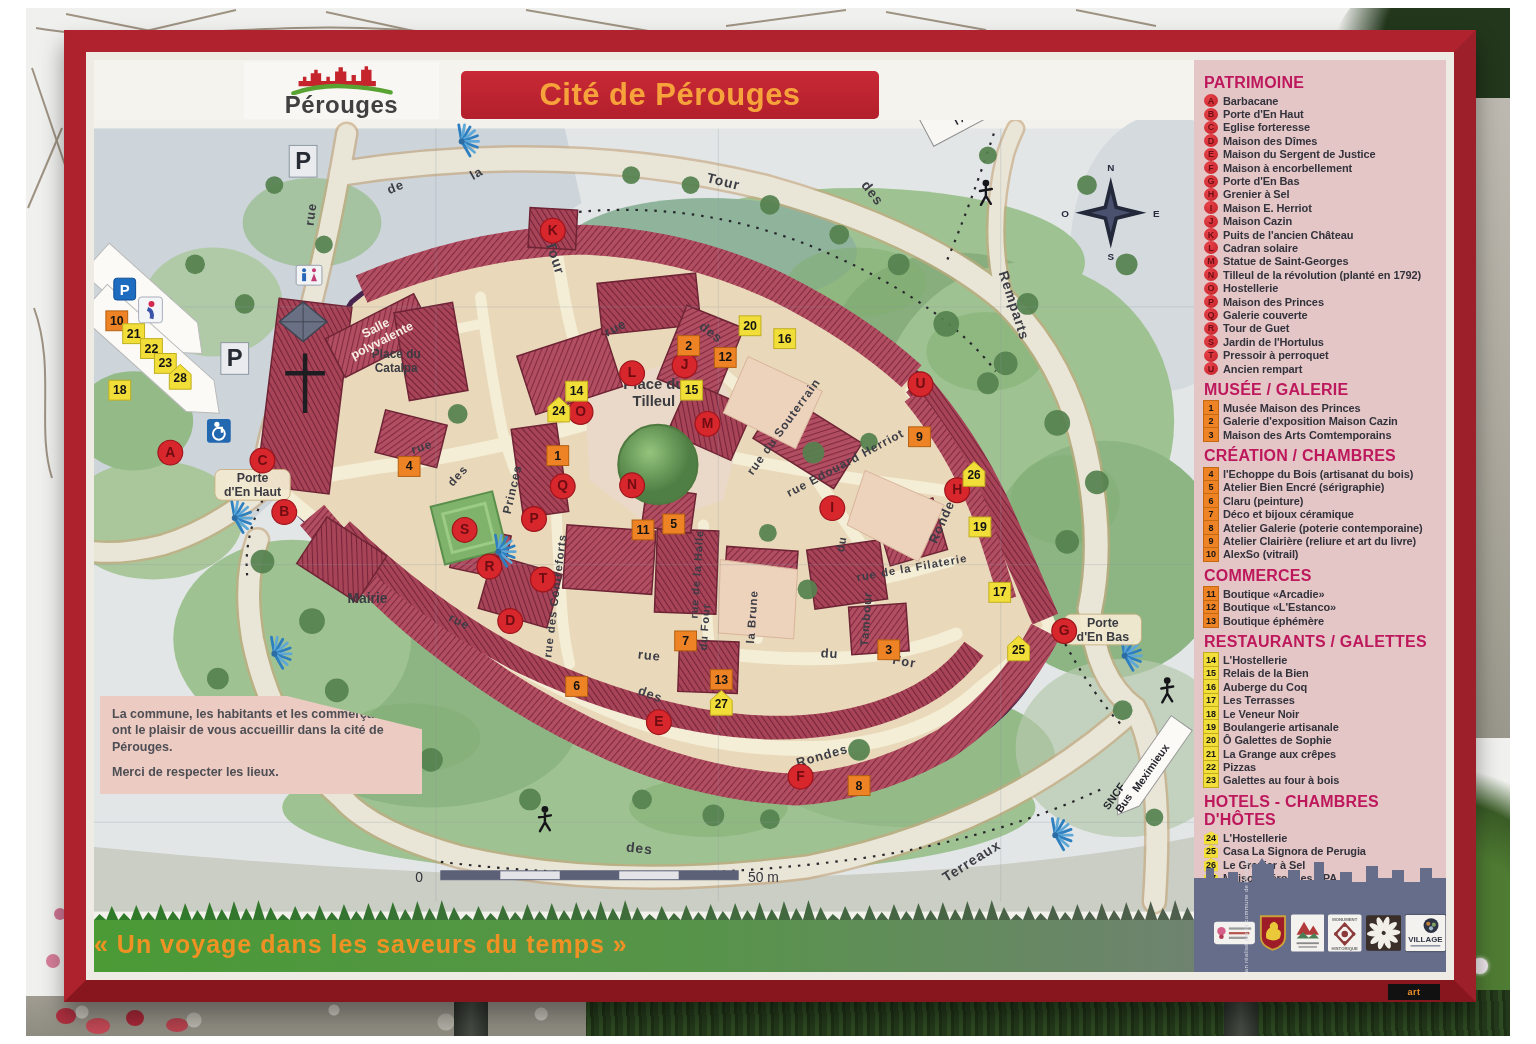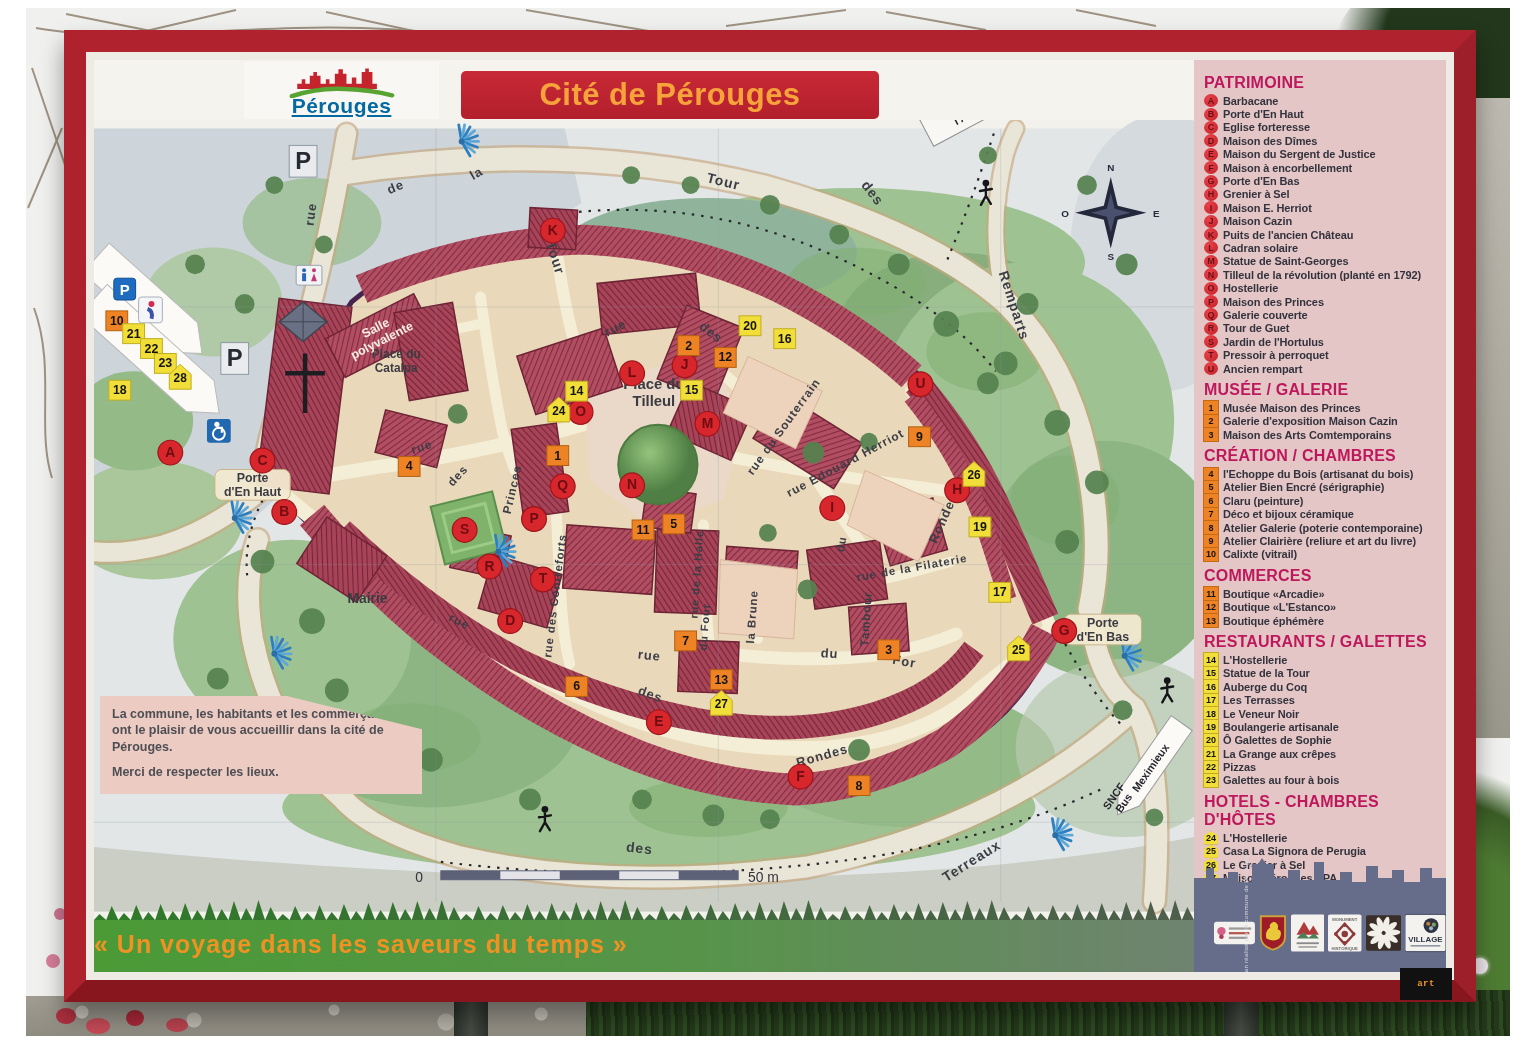--- a/index.html
+++ b/index.html
@@ -30,21 +30,21 @@
   .twigs{position:absolute;left:0;top:0;width:100%;height:100%;pointer-events:none;}
   
   .sign{position:absolute;left:38px;top:22px;width:1412px;height:972px;box-sizing:border-box;
     border:22px solid;border-color:#b0232e #9c1f29 #87161f #ad222d;background:#edebe3;
     box-shadow:0 14px 22px rgba(0,0,0,.38);}
   .sign-content{position:absolute;inset:8px;display:flex;}
   .main{position:relative;width:1100px;height:912px;background:#f2f1ec;}
   .hdr{position:relative;height:60px;background:#f4f3ee;}
   .logo{position:absolute;left:150px;top:2px;width:195px;height:57px;background:#f8f7f3;
     display:flex;flex-direction:column;align-items:center;justify-content:center;}
-  .logo-name{color:#0369a1;font-weight:bold;font-size:21px;letter-spacing:.5px;margin-top:-4px;text-decoration:underline;}
+  .logo-name{color:#404040;font-weight:bold;font-size:24px;letter-spacing:.5px;margin-top:-4px;}
   .banner{position:absolute;left:367px;top:11px;width:418px;height:48px;background:linear-gradient(180deg,#c82936,#b31f2c);
     border-radius:5px;display:flex;align-items:center;justify-content:center;}
   .banner span{color:#f7a33b;font-weight:bold;font-size:31px;letter-spacing:.5px;}
   svg text{font-family:"Liberation Sans",sans-serif;}
   .street{fill:#3d3d46;font-weight:bold;letter-spacing:1px;text-anchor:middle;}
   .place{font-weight:bold;text-anchor:middle;}
   .pill{fill:#f3ead1;stroke:#c9b183;stroke-width:1;opacity:.95;}
   .mapsign{font-size:11px;font-weight:bold;fill:#26262e;text-anchor:middle;}
   .compass-letter{font-size:10px;font-weight:bold;fill:#262b3d;text-anchor:middle;}
   .scalelabel{font-size:14px;fill:#33333c;}
@@ -71,22 +71,22 @@
   .bdg.yellow{background:#f2de39;box-shadow:0 0 0 1px #c1ac20;}
   .bdg.house{background:#f2de39;box-shadow:0 0 0 1px #c1ac20;clip-path:polygon(50% 0,100% 30%,100% 100%,0 100%,0 30%);}
   .lg-t{font-size:11px;color:#33333d;font-weight:bold;letter-spacing:-0.1px;text-align:center;}
   
   .legfoot{position:absolute;left:0;right:0;bottom:0;height:118px;}
   .legfoot .sky{display:block;width:100%;height:40px;}
   .logos{position:relative;height:78px;background:#666d8a;display:flex;align-items:center;justify-content:center;gap:4px;padding-left:20px;}
   .logos svg{display:block;}
   .credits{position:absolute;left:-28px;bottom:34px;transform:rotate(-90deg);transform-origin:center;
     font-size:6px;color:#d8dae2;letter-spacing:.3px;white-space:nowrap;}
-  .artbadge{position:absolute;right:2px;bottom:-20px;width:52px;height:32px;background:#111;
-    display:flex;align-items:center;justify-content:center;z-index:9;font-family:Liberation Mono, monospace;}
+  .artbadge{position:absolute;right:14px;bottom:-20px;width:52px;height:16px;background:#111;
+    display:flex;align-items:center;justify-content:center;z-index:9;}
   .artbadge span{color:#f0922b;font-size:9px;font-weight:bold;letter-spacing:.5px;}
 </style>
 </head>
 <body>
 
 <div class="photo">
   <svg class="twigs" width="1484" height="1028">
     <g stroke="#8a7b68" stroke-width="2" opacity=".8" fill="none">
       <path d="M10,20 C120,40 260,6 420,26"></path>
         <path d="M40,6 L180,34"></path>
@@ -915,21 +915,21 @@
             <div class="lg-row">
               <span class="bdg orange">8</span>
               <span class="lg-t">Atelier Galerie (poterie contemporaine)</span>
             </div>
             <div class="lg-row">
               <span class="bdg orange">9</span>
               <span class="lg-t">Atelier Clairière (reliure et art du livre)</span>
             </div>
             <div class="lg-row">
               <span class="bdg orange">10</span>
-              <span class="lg-t">Calixte (vitrail)</span>
+              <span class="lg-t">AlexSo (vitrail)</span>
             </div>
             <div class="lg-h">COMMERCES</div>
             <div class="lg-row">
               <span class="bdg orange">11</span>
               <span class="lg-t">Boutique «Arcadie»</span>
             </div>
             <div class="lg-row">
               <span class="bdg orange">12</span>
               <span class="lg-t">Boutique «L'Estanco»</span>
             </div>
@@ -937,21 +937,21 @@
               <span class="bdg orange">13</span>
               <span class="lg-t">Boutique éphémère</span>
             </div>
             <div class="lg-h">RESTAURANTS / GALETTES</div>
             <div class="lg-row">
               <span class="bdg yellow">14</span>
               <span class="lg-t">L'Hostellerie</span>
             </div>
             <div class="lg-row">
               <span class="bdg yellow">15</span>
-              <span class="lg-t">Statue de la Tour</span>
+              <span class="lg-t">Relais de la Bien</span>
             </div>
             <div class="lg-row">
               <span class="bdg yellow">16</span>
               <span class="lg-t">Auberge du Coq</span>
             </div>
             <div class="lg-row">
               <span class="bdg yellow">17</span>
               <span class="lg-t">Les Terrasses</span>
             </div>
             <div class="lg-row">

